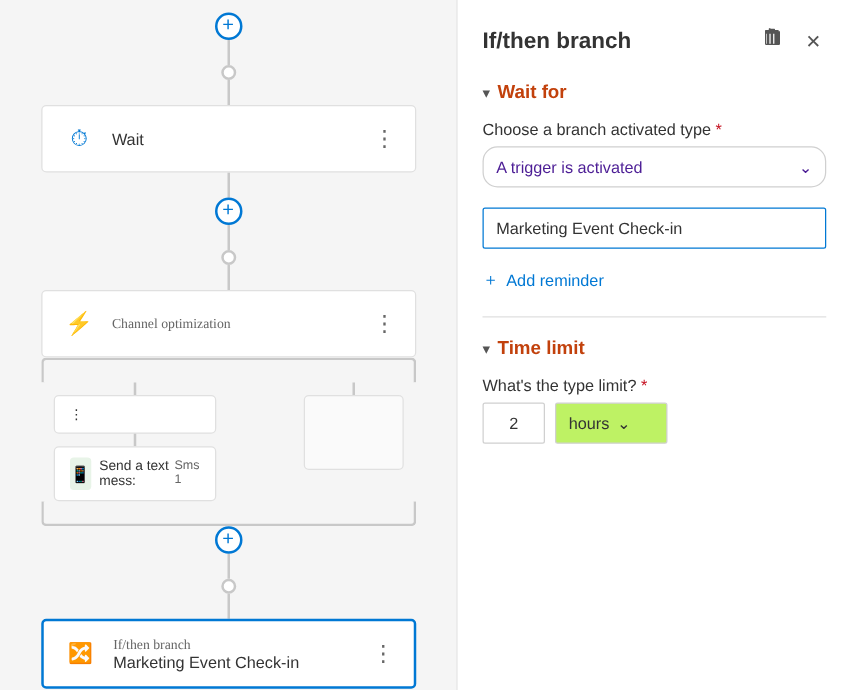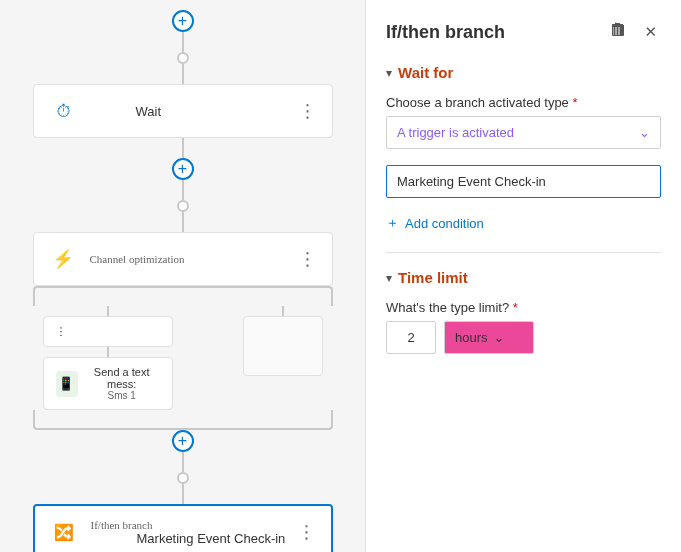--- a/index.html
+++ b/index.html
@@ -102,21 +102,20 @@
     .flow-card-subtitle {
       font-size: 11px;
       color: #666;
       font-family: Liberation Serif, serif;
     }
 
     .flow-card-title {
       font-size: 13px;
       color: #333;
       font-weight: 500;
-      margin-left: 46px;
     }
 
     .flow-card-menu {
       color: #666;
       cursor: pointer;
       font-size: 18px;
       letter-spacing: 1px;
     }
 
     .branch-card {
@@ -218,24 +217,24 @@
       color: #c50f1f;
     }
 
     .field-group {
       margin-bottom: 16px;
     }
 
     .select-field {
       width: 100%;
       border: 1px solid #d0d0d0;
-      border-radius: 2px;
+      border-radius: 12px;
       padding: 8px 10px;
       font-size: 13px;
-      color: #8b5cf6;
+      color: #4c1d95;
       background: white;
       display: flex;
       align-items: center;
       justify-content: space-between;
       cursor: pointer;
     }
 
     .text-input-field {
       width: 100%;
       border: 1px solid #0078d4;
@@ -277,21 +276,21 @@
       color: #333;
       text-align: center;
     }
 
     .time-unit-select {
       border: 1px solid #d0d0d0;
       border-radius: 2px;
       padding: 8px 10px;
       font-size: 13px;
       color: #333;
-      background: #ec4899;
+      background: #bef264;
       display: flex;
       align-items: center;
       gap: 6px;
       cursor: pointer;
       min-width: 90px;
     }
 
     .helper-text {
       font-size: 12px;
       color: #555;
@@ -348,21 +347,21 @@
           <div style="width:2px; height:10px; background:#c8c8c8;"></div>
           <div class="branch-card" style="width:130px;">
             <div style="display:flex; flex-direction:column;">
               <span class="branch-label">⋮</span>
             </div>
           </div>
           <div style="width:2px; height:10px; background:#c8c8c8;"></div>
 
           <div class="branch-card" style="width:130px; gap:6px;">
             <div class="branch-icon">📱</div>
-            <div style="display:flex; flex-direction:column;text-align:center;">
+            <div style="display:flex; flex-direction:row;">
               <span class="branch-label">Send a text mess:</span>
               <span class="branch-sublabel">Sms 1</span>
             </div>
           </div>
         </div>
 
         <div style="display:flex; flex-direction:column; align-items:center;">
           <div style="width:2px; height:10px; background:#c8c8c8;"></div>
           <div class="branch-card" style="width:80px; height:60px; background:#fafafa;"></div>
         </div>
@@ -418,21 +417,21 @@
       <span>⌄</span>
     </div>
   </div>
 
   <div class="field-group">
     <input type="text" class="text-input-field" value="Marketing Event Check-in" style="">
   </div>
 
   <div class="add-condition-link">
     <span>＋</span>
-    <span>Add condition</span>
+    <span>Add reminder</span>
   </div>
 
   <hr class="divider">
 
   <div class="section-header">
     <span class="chevron-icon">▾</span>
     <span class="section-title">Time limit</span>
   </div>
 
   <div class="field-group">

